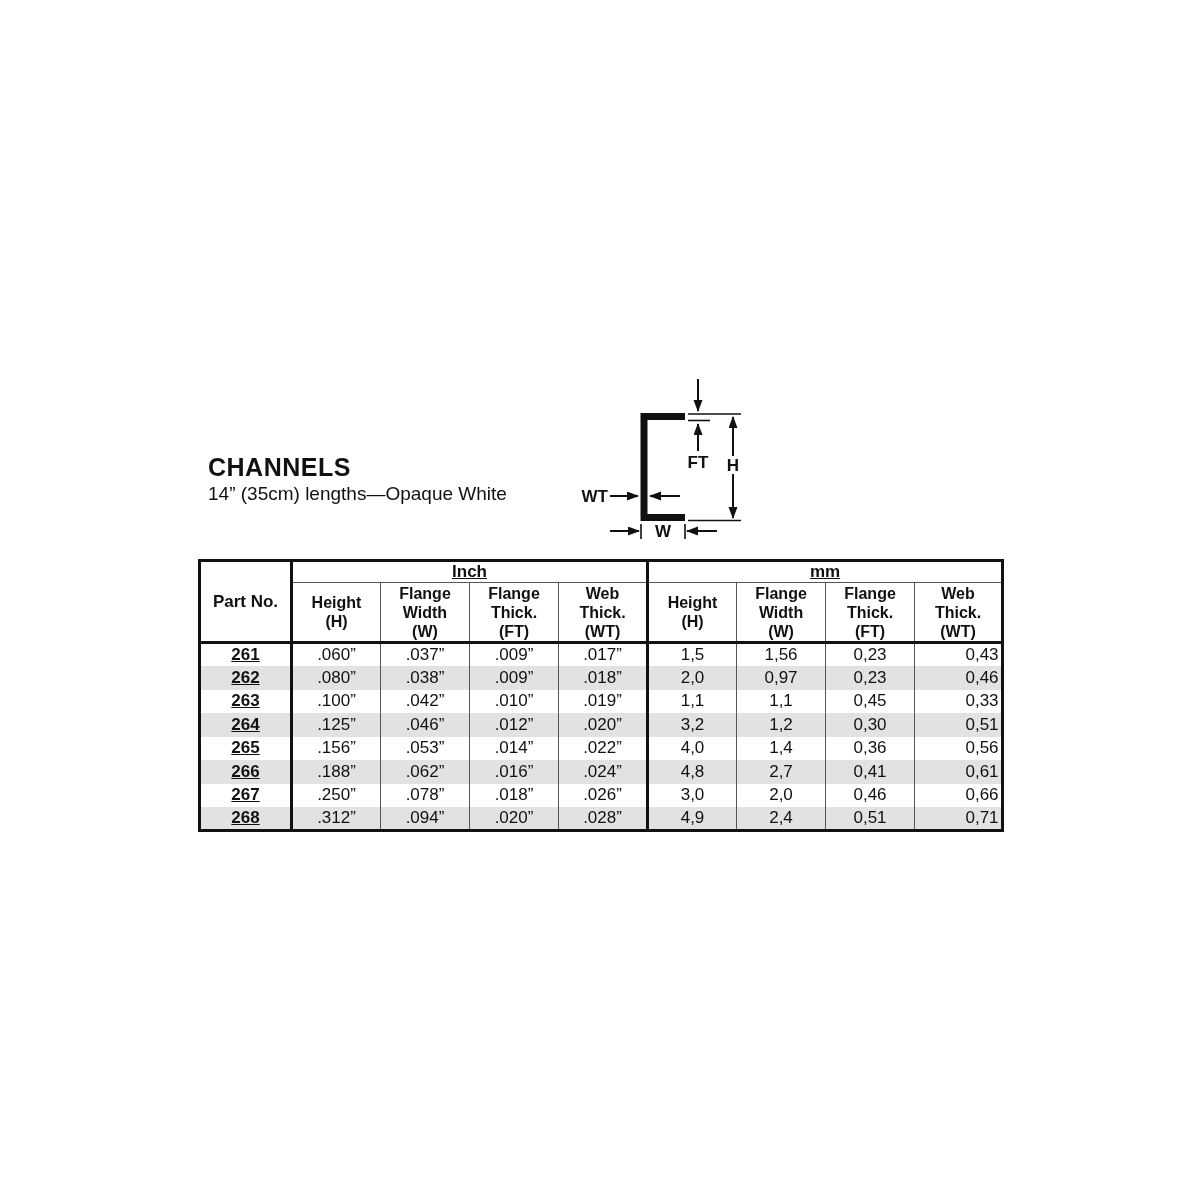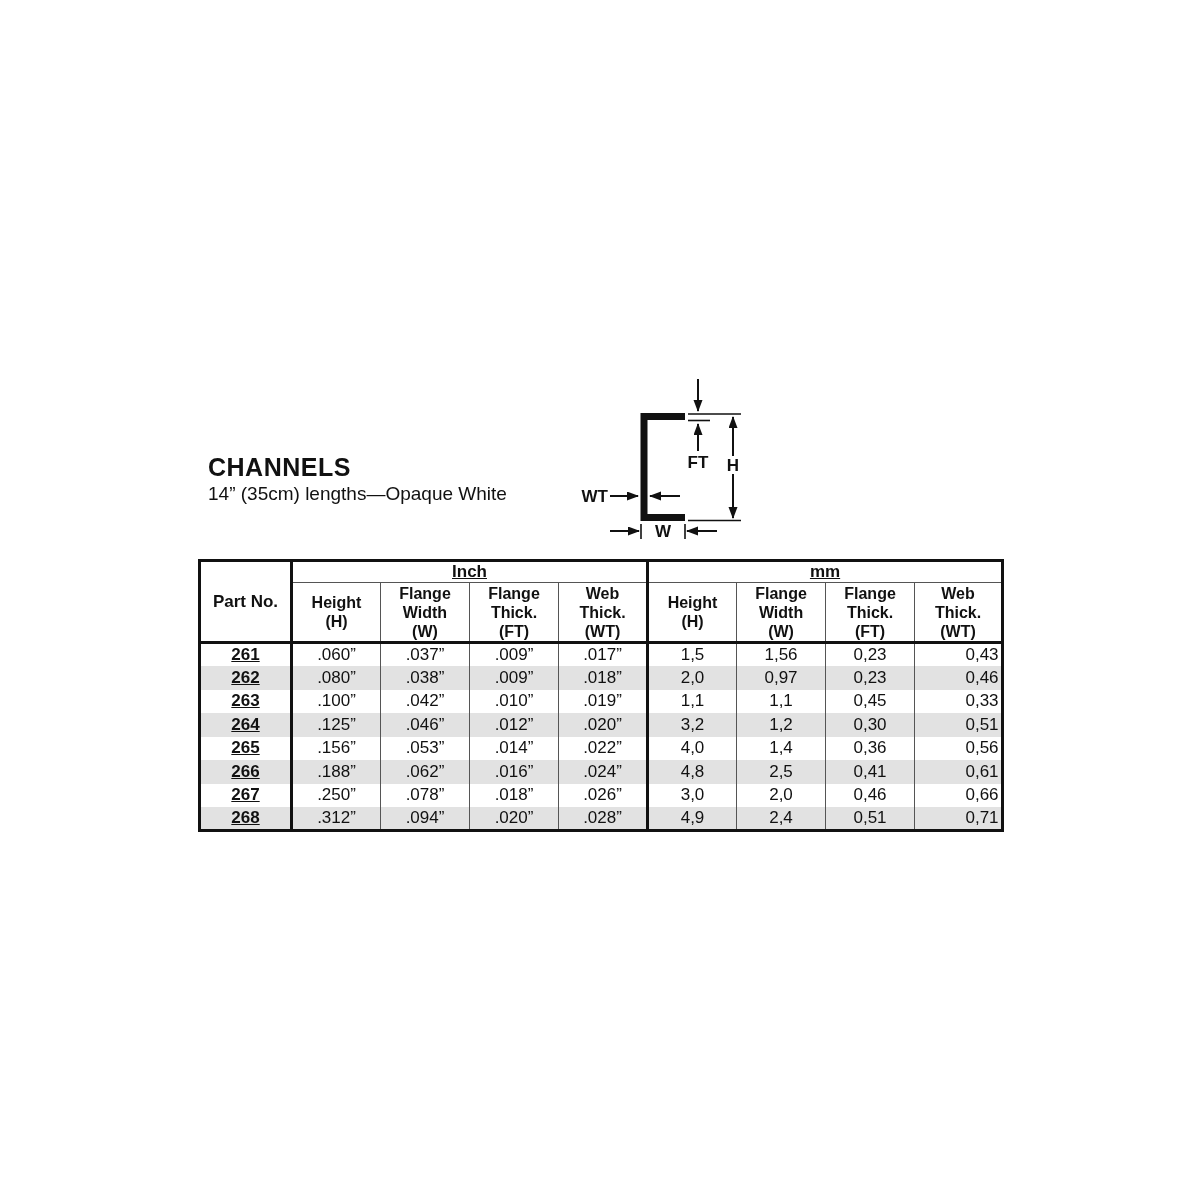--- a/index.html
+++ b/index.html
@@ -247,21 +247,21 @@
           <td>0,36</td>
           <td class="last">0,56</td>
         </tr>
         <tr>
           <td class="partno">266</td>
           <td>.188”</td>
           <td>.062”</td>
           <td>.016”</td>
           <td class="group-end">.024”</td>
           <td>4,8</td>
-          <td>2,5</td>
+          <td>2,7</td>
           <td>0,41</td>
           <td class="last">0,61</td>
         </tr>
         <tr>
           <td class="partno">267</td>
           <td>.250”</td>
           <td>.078”</td>
           <td>.018”</td>
           <td class="group-end">.026”</td>
           <td>3,0</td>

